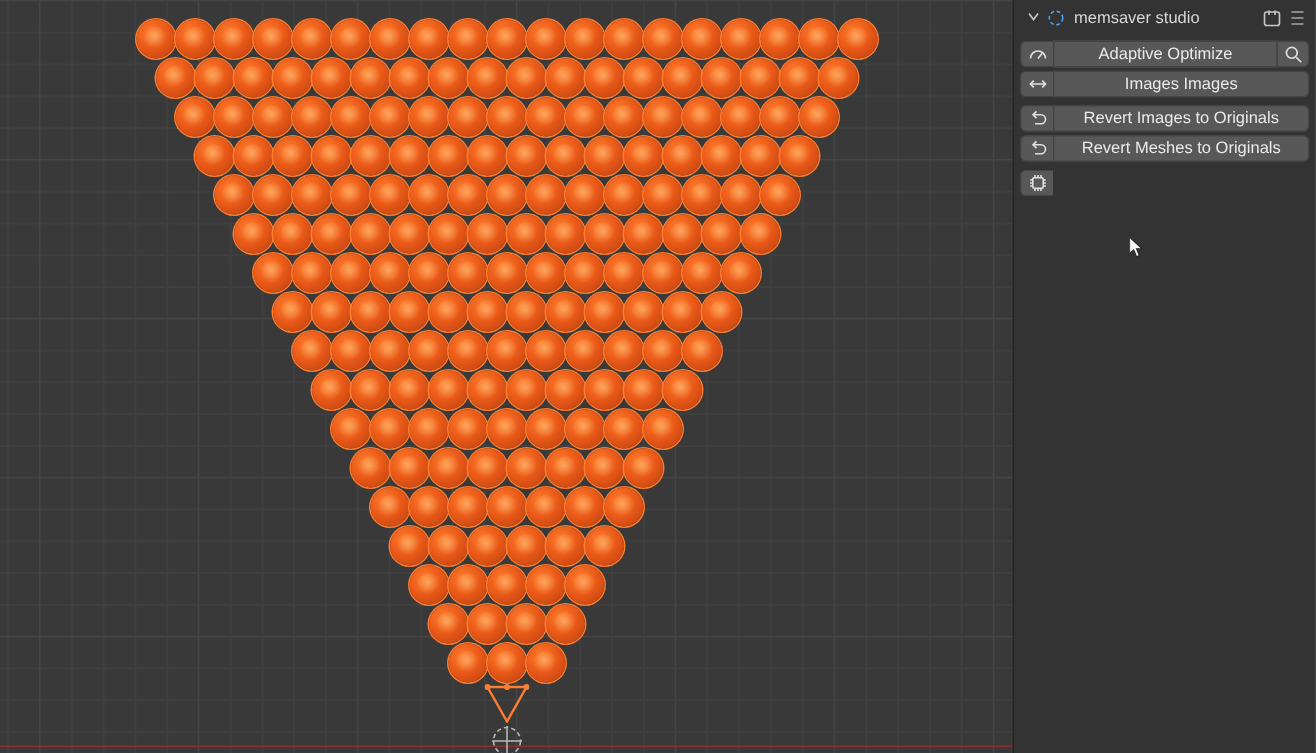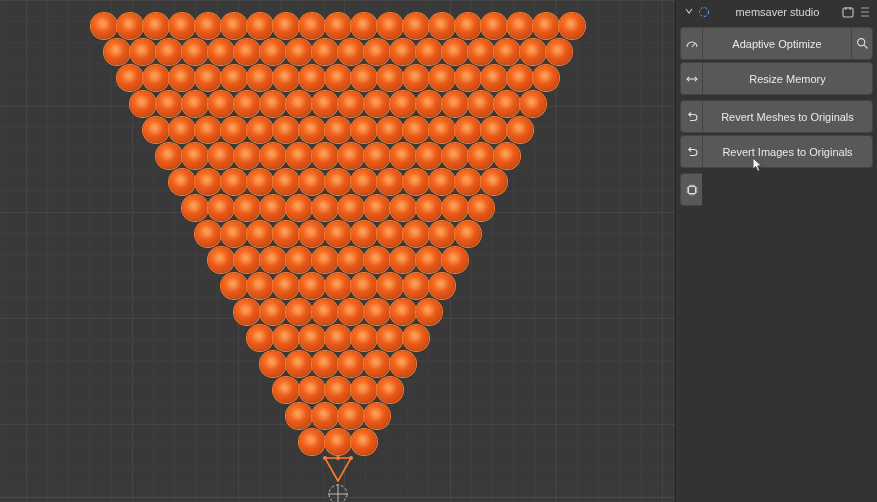--- a/index.html
+++ b/index.html
@@ -11,21 +11,20 @@
     font-family: -apple-system, BlinkMacSystemFont, "Segoe UI", sans-serif;
     font-size: 11px;
     color: #e8e8e8;
     background: #393939;
   }
   .app {
     position: relative;
     width: 877px;
     height: 502px;
     display: flex;
-    text-align: center;
   }
   
   .viewport {
     position: relative;
     flex: 0 0 675px;
     height: 502px;
     background: #393939;
     overflow: hidden;
   }
   .grid-bg {
@@ -148,21 +147,21 @@
 
   .btn-row {
     display: flex;
     margin-bottom: 2px;
     gap: 0;
   }
   .btn {
     display: flex;
     align-items: center;
     justify-content: center;
-    height: 33px;
+    height: 18px;
     background: #585858;
     border-radius: 4px;
     box-sizing: border-box;
     color: #eaeaea;
     user-select: none;
     border: 1px solid #444;
   }
   .btn.icon-only {
     flex: 0 0 22px;
     width: 22px;
@@ -498,51 +497,51 @@
       <div class="btn icon-only split-left">
         <span class="ico">
           <svg class="glyph" width="14" height="14" viewBox="0 0 14 14">
             <line x1="2" y1="7" x2="12" y2="7"></line>
             <polyline points="4.2,4.8 2,7 4.2,9.2"></polyline>
             <polyline points="9.8,4.8 12,7 9.8,9.2"></polyline>
           </svg>
         </span>
       </div>
       <div class="btn main split-right">
-        <span class="lbl">Resize Memory</span>
+        <span class="lbl">Images Images</span>
       </div>
     </div>
 
     <div class="spacer"></div>
 
     <div class="btn-row">
       <div class="btn icon-only split-left">
         <span class="ico">
           <svg class="glyph" width="14" height="14" viewBox="0 0 14 14">
             <path d="M4 4.5 H9 A3 3 0 0 1 9 10.5 H5"></path>
             <polyline points="6,2.3 3.7,4.5 6,6.7"></polyline>
           </svg>
         </span>
       </div>
       <div class="btn main split-right">
-        <span class="lbl">Revert Meshes to Originals</span>
+        <span class="lbl">Revert Images to Originals</span>
       </div>
     </div>
 
     <div class="btn-row">
       <div class="btn icon-only split-left">
         <span class="ico">
           <svg class="glyph" width="14" height="14" viewBox="0 0 14 14">
             <path d="M4 4.5 H9 A3 3 0 0 1 9 10.5 H5"></path>
             <polyline points="6,2.3 3.7,4.5 6,6.7"></polyline>
           </svg>
         </span>
       </div>
       <div class="btn main split-right">
-        <span class="lbl">Revert Images to Originals</span>
+        <span class="lbl">Revert Meshes to Originals</span>
       </div>
     </div>
 
 
     <div class="spacer"></div>
 
     <div class="btn-row">
       <div class="btn icon-only split-left">
         <span class="ico">
           <svg class="glyph" width="14" height="14" viewBox="0 0 14 14">

